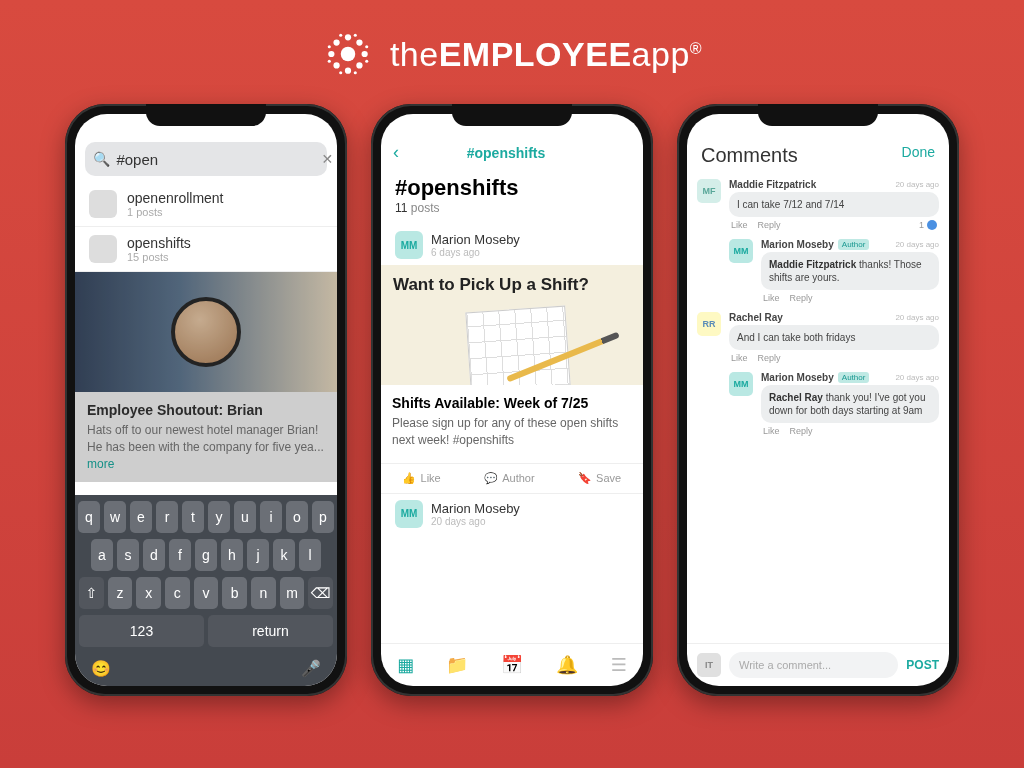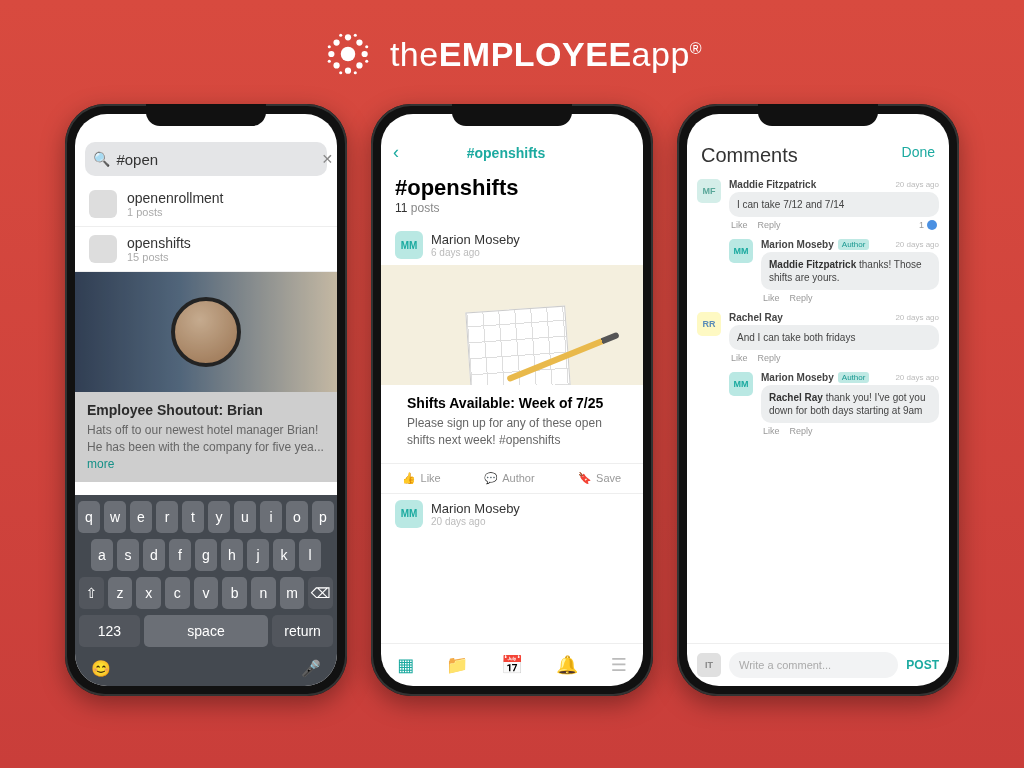--- a/index.html
+++ b/index.html
@@ -52,21 +52,21 @@
 .hdr2 .sub b { color: #333; font-weight: 400; }
 .post-head { display: flex; align-items: center; gap: 8px; padding: 6px 14px; }
 .av { width: 28px; height: 28px; border-radius: 6px; background: #b9e8e3; color: #1caaa0; font-size: 10px; font-weight: 700; display: flex; align-items: center; justify-content: center; }
 .ph-txt .n { font-size: 13px; color: #333; }
 .ph-txt .d { font-size: 10px; color: #bbb; }
 .shift-img { height: 120px; background: #f4efde; position: relative; overflow: hidden; }
 .shift-img .banner { position: absolute; top: 10px; left: 12px; font-weight: 800; font-size: 17px; color: #222; z-index: 2; }
 .calendar { position: absolute; right: 75px; bottom: -4px; width: 100px; height: 80px; background: #fff; border: 1px solid #ccc; transform: rotate(-4deg);
   background-image: repeating-linear-gradient(0deg, #ddd 0 1px, transparent 1px 16px), repeating-linear-gradient(90deg, #ddd 0 1px, transparent 1px 16px); }
 .pencil { position: absolute; right: 20px; bottom: 25px; width: 120px; height: 6px; background: linear-gradient(90deg, #e9b94b 85%, #555 85%); transform: rotate(-22deg); border-radius: 3px; }
-.post-body { padding: 10px 26px; }
+.post-body { padding: 10px 11px; }
 .post-body .pt { font-weight: 700; font-size: 14px; margin-bottom: 4px; }
 .post-body .pd { font-size: 12px; color: #666; line-height: 1.4; }
 .actions { display: flex; justify-content: space-around; border-top: 1px solid #eee; border-bottom: 1px solid #eee; padding: 8px 0; margin-top: 4px; }
 .actions .a { font-size: 11px; color: #999; display: flex; align-items: center; gap: 4px; }
 .tabbar { margin-top: auto; border-top: 1px solid #eee; display: flex; justify-content: space-around; padding: 10px 0; }
 .tabbar .ti { color: #bbb; font-size: 18px; }
 .tabbar .ti.active { color: #1caaa0; }
 
 
 .nav3 { display: flex; justify-content: space-between; align-items: flex-start; padding: 30px 14px 8px; }
@@ -184,21 +184,20 @@
             <div class="key">k</div>
             <div class="key">l</div>
           </div>
         <div class="krow">
           <div class="key dark">⇧</div>
           <div id="krow3" style="display:contents"><div class="key">z</div><div class="key">x</div><div class="key">c</div><div class="key">v</div><div class="key">b</div><div class="key">n</div><div class="key">m</div></div>
           <div class="key dark">⌫</div>
         </div>
         <div class="krow">
           <div class="key dark wide">123</div>
-          <div class="key space">space</div>
           <div class="key dark wide">return</div>
         </div>
         <div class="kbottom">
           <span>😊</span>
           <span>🎤</span>
         </div>
       </div>
     </div>
   </div>
 
@@ -215,20 +214,21 @@
         <div class="sub"><b>11</b> <span>posts</span></div>
       </div>
       <div class="post-head">
         <div class="av">MM</div>
         <div class="ph-txt">
             <div class="n">Marion Moseby</div>
             <div class="d">6 days ago</div>
           </div>
       </div>
       <div class="shift-img">
+        <div class="banner">Want to Pick Up a Shift?</div>
         <div class="calendar"></div>
           <div class="pencil"></div>
       </div>
       <div class="post-body">
         <div class="pt">Shifts Available: Week of 7/25</div>
         <div class="pd">Please sign up for any of these open shifts next week! #openshifts</div>
       </div>
       <div class="actions">
         <div class="a">👍 <span>Like</span></div>
         <div class="a">💬 <span>Author</span></div>

